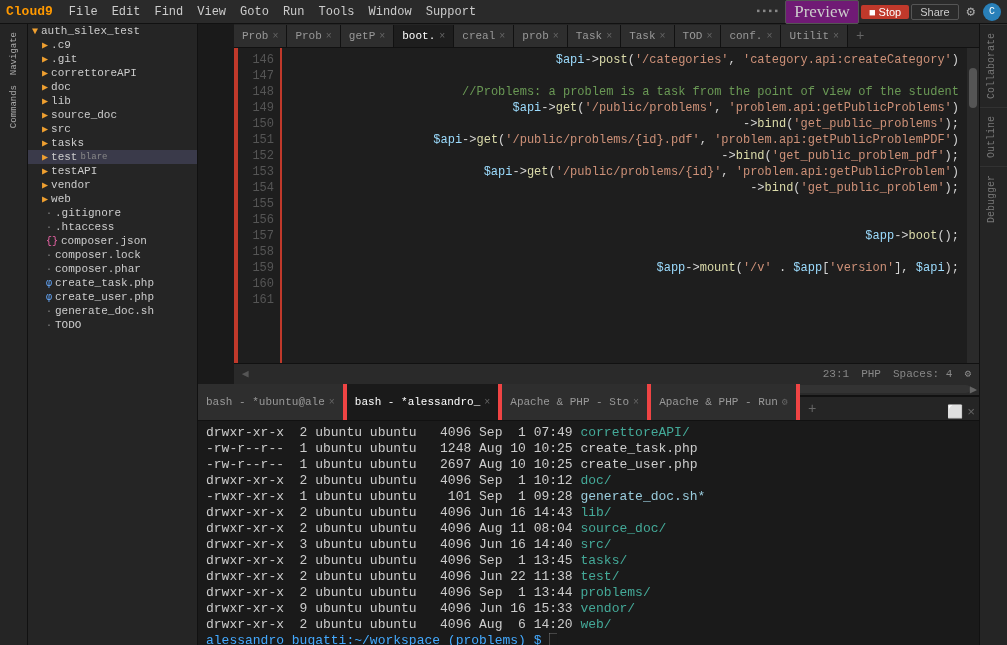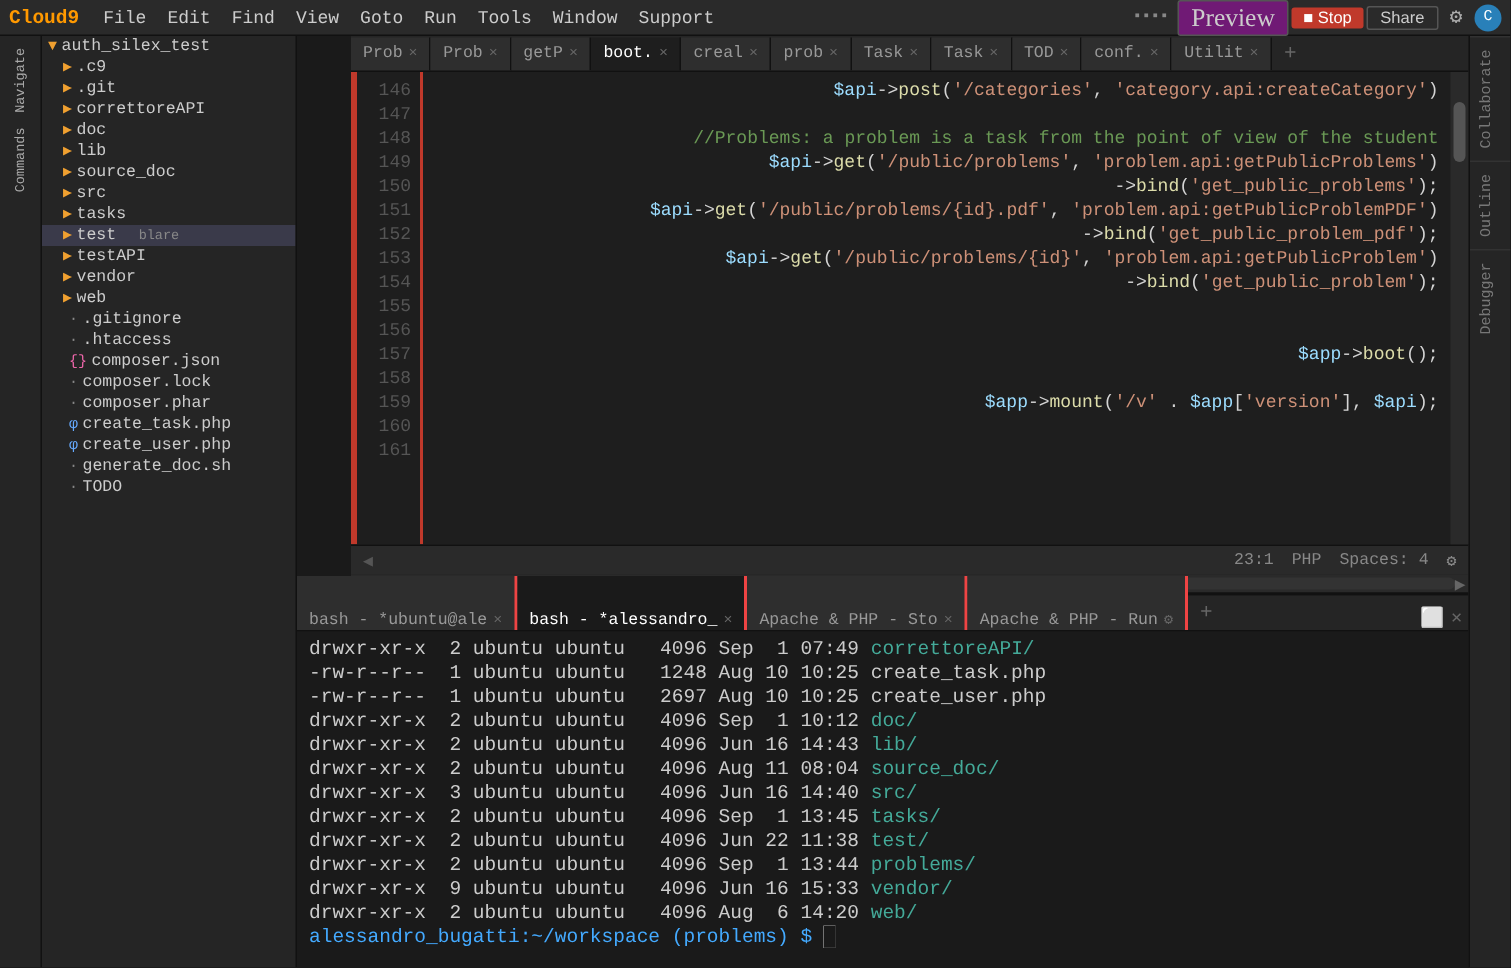--- a/index.html
+++ b/index.html
@@ -239,25 +239,25 @@
       height: 24px;
       background: #252525;
       display: flex;
       align-items: flex-end;
       border-bottom: 1px solid #111;
     }
     .term-tab {
       height: 36px;
       padding: 0 8px;
       display: flex;
-      align-items: flex-end;
+      align-items: center;
       font-size: 11px;
       cursor: pointer;
       background: #2e2e2e;
-      border-right: 2px solid #ef4444;
+      border-right: 4px solid #ef4444;
       color: #999;
       gap: 4px;
     }
     .term-tab.active {
       background: #1a1a1a;
       color: #fff;
     }
     .term-tab .close-x { font-size: 10px; color: #666; cursor: pointer; }
     .term-tab-add {
       padding: 0 8px;
@@ -397,21 +397,21 @@
       <span class="folder-icon">▶</span>
       <span>src</span>
     </div>
     <div class="tree-item" style="padding-left:14px;">
       <span class="folder-icon">▶</span>
       <span>tasks</span>
     </div>
     <div class="tree-item selected" style="padding-left:14px;">
       <span class="folder-icon">▶</span>
       <span>test</span>
-      <span style="color:#888;font-size:9px;margin-left:12px;">blare</span>
+      <span style="color:#888;font-size:9px;margin-left:0;">blare</span>
     </div>
     <div class="tree-item" style="padding-left:14px;">
       <span class="folder-icon">▶</span>
       <span>testAPI</span>
     </div>
     <div class="tree-item" style="padding-left:14px;">
       <span class="folder-icon">▶</span>
       <span>vendor</span>
     </div>
     <div class="tree-item" style="padding-left:14px;">
@@ -592,20 +592,21 @@
           <span>⬜</span>
           <span>×</span>
         </div>
       </div>
 
       <div id="terminal-content">
         <span class="term-line">drwxr-xr-x  2 ubuntu ubuntu   4096 Sep  1 07:49 <span class="term-dir">correttoreAPI/</span></span>
         <span class="term-line">-rw-r--r--  1 ubuntu ubuntu   1248 Aug 10 10:25 create_task.php</span>
         <span class="term-line">-rw-r--r--  1 ubuntu ubuntu   2697 Aug 10 10:25 create_user.php</span>
         <span class="term-line">drwxr-xr-x  2 ubuntu ubuntu   4096 Sep  1 10:12 <span class="term-dir">doc/</span></span>
+        <span class="term-line">-rwxr-xr-x  1 ubuntu ubuntu    101 Sep  1 09:28 <span class="term-exec">generate_doc.sh*</span></span>
         <span class="term-line">drwxr-xr-x  2 ubuntu ubuntu   4096 Jun 16 14:43 <span class="term-dir">lib/</span></span>
         <span class="term-line">drwxr-xr-x  2 ubuntu ubuntu   4096 Aug 11 08:04 <span class="term-dir">source_doc/</span></span>
         <span class="term-line">drwxr-xr-x  3 ubuntu ubuntu   4096 Jun 16 14:40 <span class="term-dir">src/</span></span>
         <span class="term-line">drwxr-xr-x  2 ubuntu ubuntu   4096 Sep  1 13:45 <span class="term-dir">tasks/</span></span>
         <span class="term-line">drwxr-xr-x  2 ubuntu ubuntu   4096 Jun 22 11:38 <span class="term-dir">test/</span></span>
         <span class="term-line">drwxr-xr-x  2 ubuntu ubuntu   4096 Sep  1 13:44 <span class="term-dir">problems/</span></span>
         <span class="term-line">drwxr-xr-x  9 ubuntu ubuntu   4096 Jun 16 15:33 <span class="term-dir">vendor/</span></span>
         <span class="term-line">drwxr-xr-x  2 ubuntu ubuntu   4096 Aug  6 14:20 <span class="term-dir">web/</span></span>
         <span class="term-line"><span class="term-prompt">alessandro_bugatti:~/workspace (problems) $ </span><span style="background:#ccc;color:#1a1a1a;">█</span></span>
       </div>

